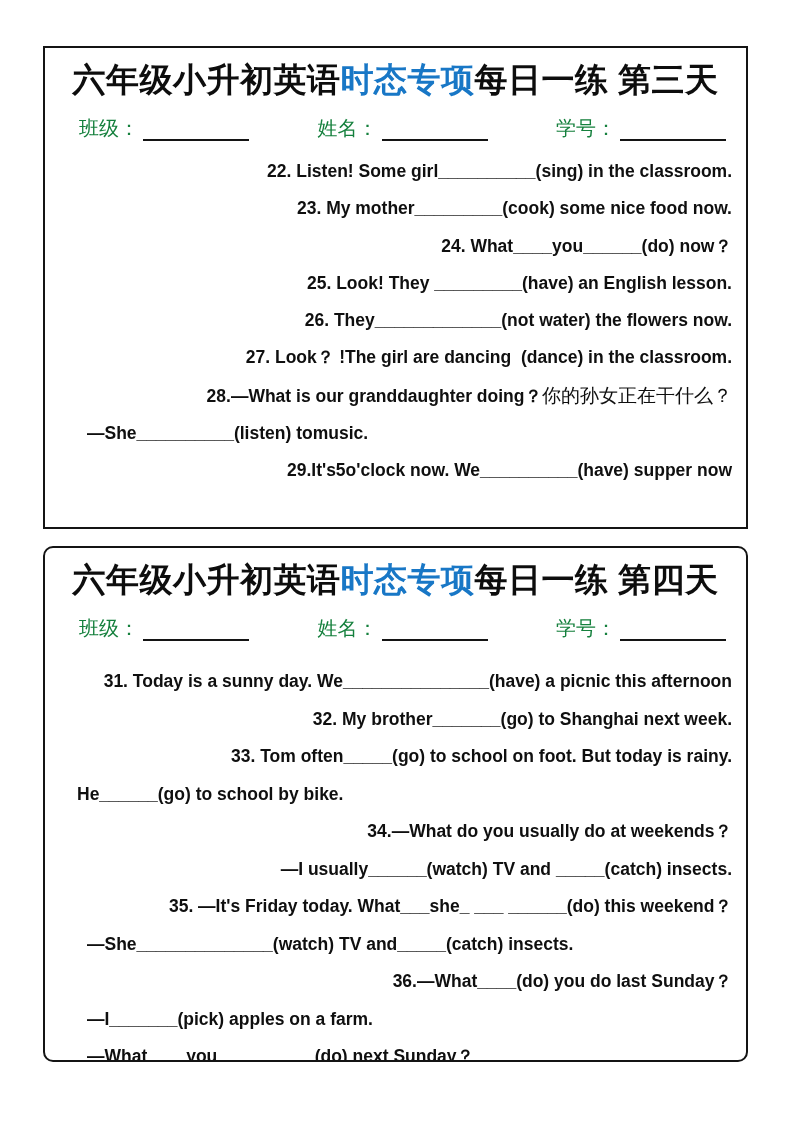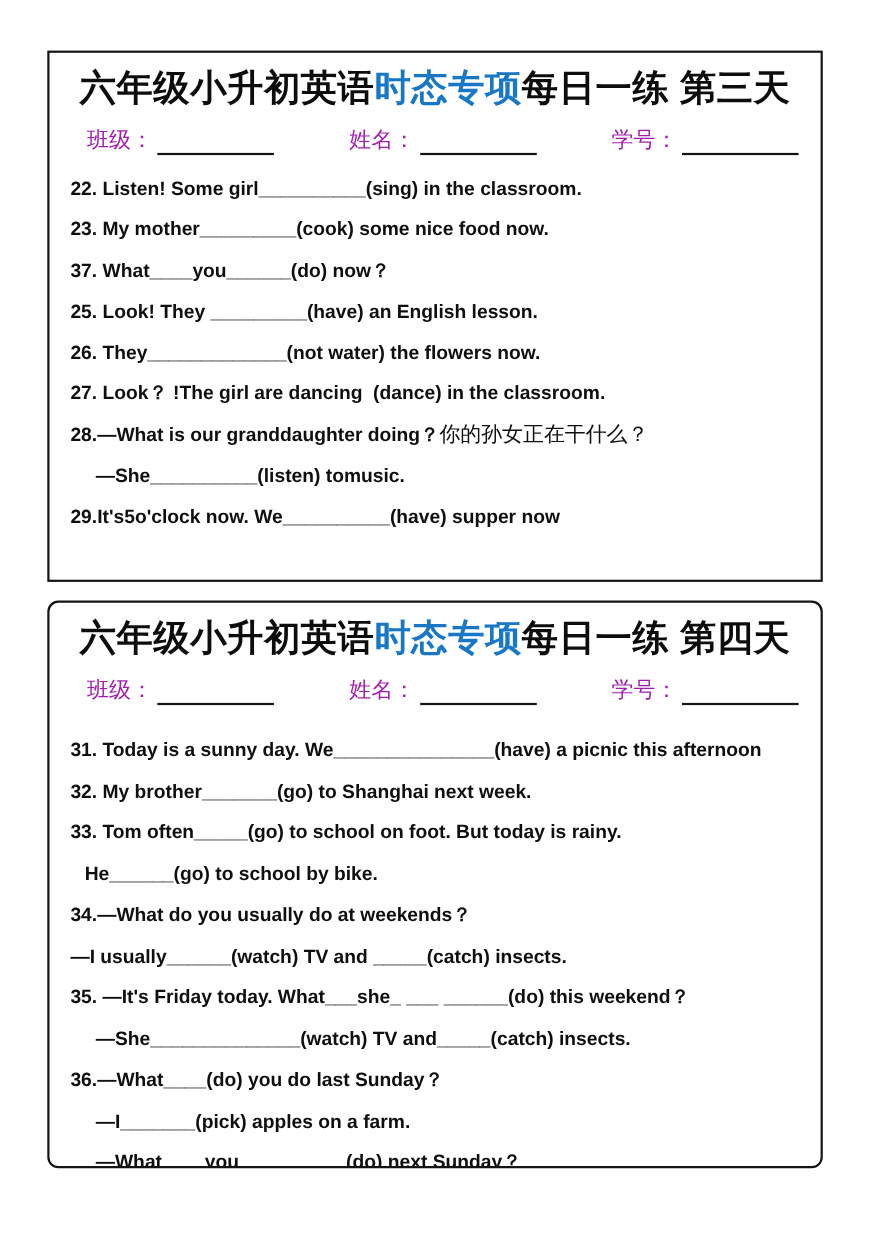--- a/index.html
+++ b/index.html
@@ -44,21 +44,21 @@
   }
   .t-blue { color: var(--accent, #1877C6); }
 
   .fields {
     display: flex;
     justify-content: space-between;
     align-items: center;
     margin: 13px 20px 0 34px;
     font-size: 20px;
     font-weight: 500;
-    color: #a21caf;
+    color: #15803d;
   }
   .field { display: inline-flex; align-items: flex-end; }
   .f-label { line-height: 26px; }
   .f-blank {
     display: inline-block;
     width: 106px;
     height: 24px;
     margin-left: 4px;
     border-bottom: 2px solid #141414;
   }
@@ -66,21 +66,21 @@
   .questions { margin: 12px 14px 0 19px; }
   .day4 .questions { margin-top: 22px; }
   .q-line {
     font-size: 17.5px;
     line-height: 37.3px;
     font-weight: bold;
     color: #0f0f0f;
     white-space: pre-wrap;
   }
   .day4 .q-line { line-height: 37.5px; }
-  .indent-0 { padding-left: 0; }
+  .indent-0 { padding-left: 0; text-align: right; }
   .indent-1 { padding-left: 13px; }
   .indent-2 { padding-left: 23px; }
   .q-zh {
     font-family: "DejaVu Serif", serif;
     font-weight: normal;
     font-size: 19px;
   }
 </style>
 </head>
 <body>
@@ -99,21 +99,21 @@
           <span class="f-blank"></span>
         </span>
         <span class="field">
           <span class="f-label">学号：</span>
           <span class="f-blank"></span>
         </span>
       </div>
     <div class="questions">
         <div class="q-line indent-0"><span class="q-text">22. Listen! Some girl__________(sing) in the classroom.</span></div>
         <div class="q-line indent-0"><span class="q-text">23. My mother_________(cook) some nice food now.</span></div>
-        <div class="q-line indent-0"><span class="q-text">37. What____you______(do) now？</span></div>
+        <div class="q-line indent-0"><span class="q-text">24. What____you______(do) now？</span></div>
         <div class="q-line indent-0"><span class="q-text">25. Look! They _________(have) an English lesson.</span></div>
         <div class="q-line indent-0"><span class="q-text">26. They_____________(not water) the flowers now.</span></div>
         <div class="q-line indent-0"><span class="q-text">27. Look？ !The girl are dancing  (dance) in the classroom.</span></div>
         <div class="q-line indent-0"><span class="q-text">28.—What is our granddaughter doing？</span><span class="q-zh">你的孙女正在干什么？</span></div>
         <div class="q-line indent-2"><span class="q-text">—She__________(listen) tomusic.</span></div>
         <div class="q-line indent-0"><span class="q-text">29.It's5o'clock now. We__________(have) supper now</span></div>
       </div>
   </section>
 
   <section class="sheet day4">

